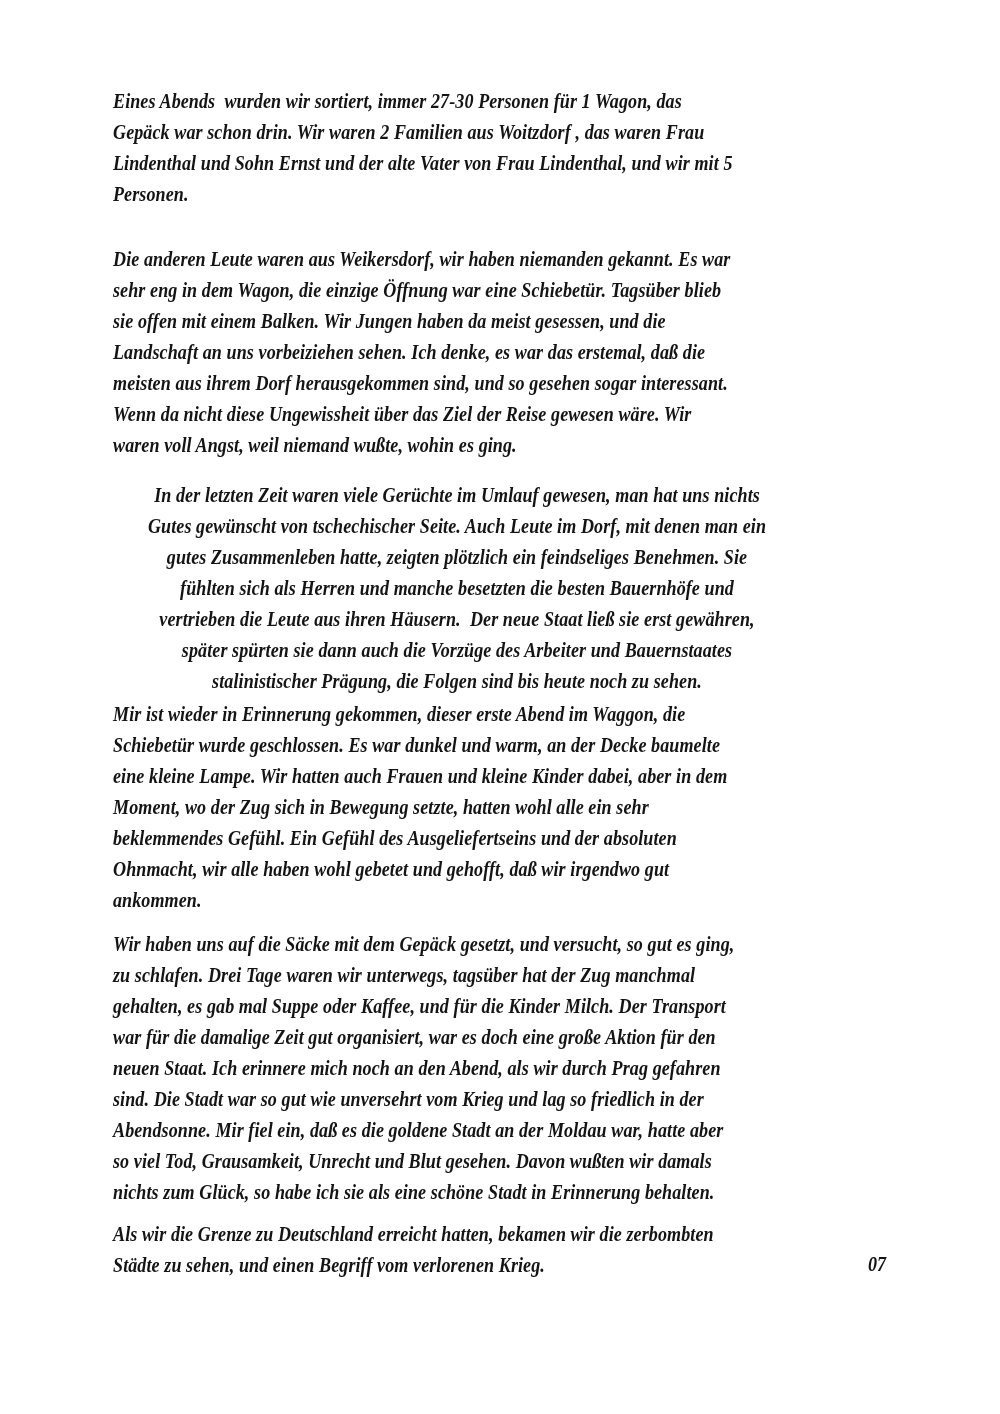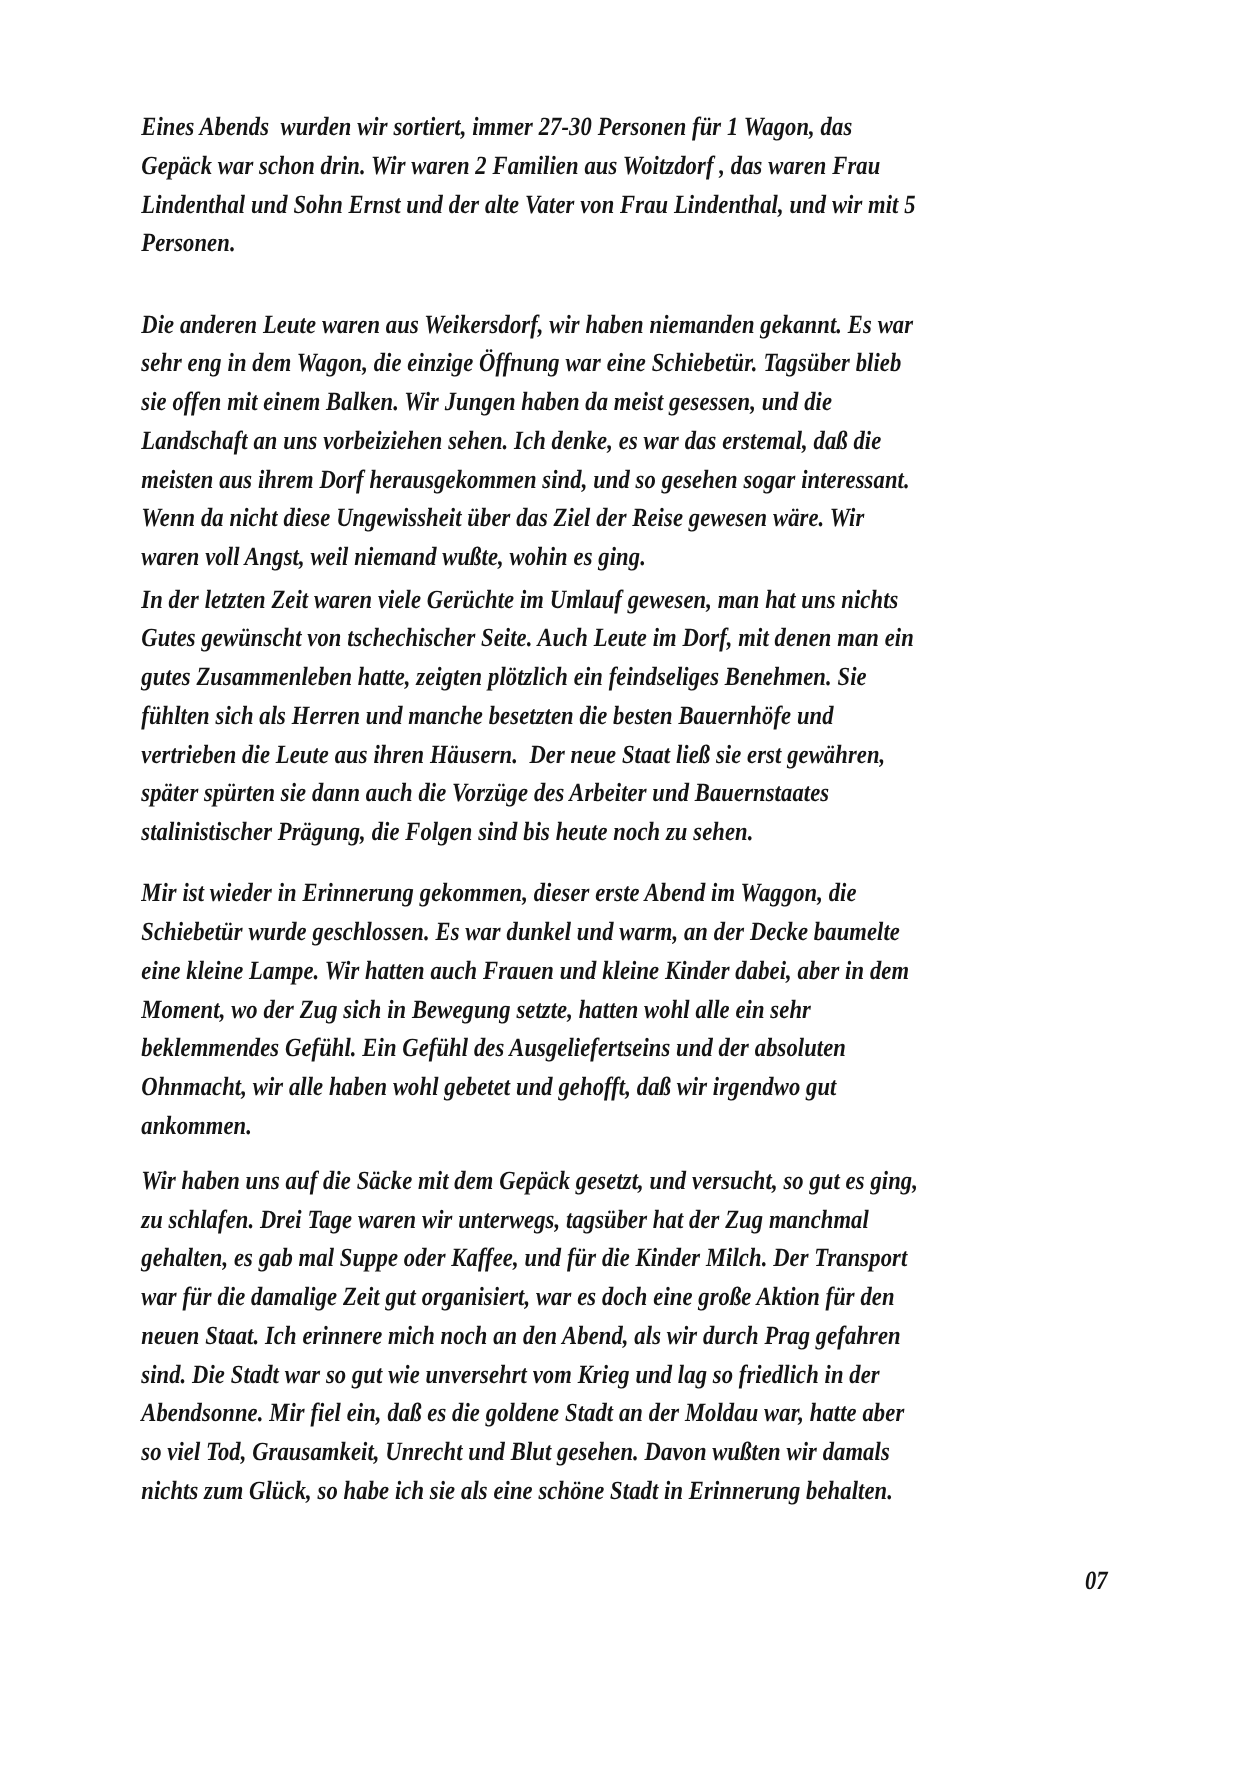--- a/index.html
+++ b/index.html
@@ -50,21 +50,21 @@
   <div class="para" style="top:244px;">
     <span class="line">Die anderen Leute waren aus Weikersdorf, wir haben niemanden gekannt. Es war</span>
     <span class="line">sehr eng in dem Wagon, die einzige Öffnung war eine Schiebetür. Tagsüber blieb</span>
     <span class="line">sie offen mit einem Balken. Wir Jungen haben da meist gesessen, und die</span>
     <span class="line">Landschaft an uns vorbeiziehen sehen. Ich denke, es war das erstemal, daß die</span>
     <span class="line">meisten aus ihrem Dorf herausgekommen sind, und so gesehen sogar interessant.</span>
     <span class="line">Wenn da nicht diese Ungewissheit über das Ziel der Reise gewesen wäre. Wir</span>
     <span class="line">waren voll Angst, weil niemand wußte, wohin es ging.</span>
   </div>
 
-  <div class="para" style="top:464px;">
+  <div class="para" style="top:480px;text-align:center;">
     <span class="line">In der letzten Zeit waren viele Gerüchte im Umlauf gewesen, man hat uns nichts</span>
     <span class="line">Gutes gewünscht von tschechischer Seite. Auch Leute im Dorf, mit denen man ein</span>
     <span class="line">gutes Zusammenleben hatte, zeigten plötzlich ein feindseliges Benehmen. Sie</span>
     <span class="line">fühlten sich als Herren und manche besetzten die besten Bauernhöfe und</span>
     <span class="line">vertrieben die Leute aus ihren Häusern.  Der neue Staat ließ sie erst gewähren,</span>
     <span class="line">später spürten sie dann auch die Vorzüge des Arbeiter und Bauernstaates</span>
     <span class="line">stalinistischer Prägung, die Folgen sind bis heute noch zu sehen.</span>
   </div>
 
   <div class="para" style="top:929px;">
@@ -82,16 +82,20 @@
   <div class="para" style="top:699px;">
     <span class="line">Mir ist wieder in Erinnerung gekommen, dieser erste Abend im Waggon, die</span>
     <span class="line">Schiebetür wurde geschlossen. Es war dunkel und warm, an der Decke baumelte</span>
     <span class="line">eine kleine Lampe. Wir hatten auch Frauen und kleine Kinder dabei, aber in dem</span>
     <span class="line">Moment, wo der Zug sich in Bewegung setzte, hatten wohl alle ein sehr</span>
     <span class="line">beklemmendes Gefühl. Ein Gefühl des Ausgeliefertseins und der absoluten</span>
     <span class="line">Ohnmacht, wir alle haben wohl gebetet und gehofft, daß wir irgendwo gut</span>
     <span class="line">ankommen.</span>
   </div>
 
+  <div class="para" style="top:1219px;">
+    <span class="line">Als wir die Grenze zu Deutschland erreicht hatten, bekamen wir die zerbombten</span>
+    <span class="line">Städte zu sehen, und einen Begriff vom verlorenen Krieg.</span>
+  </div>
 
   <div class="pagenum">07</div>
 
 </div>
 
 </body></html>

